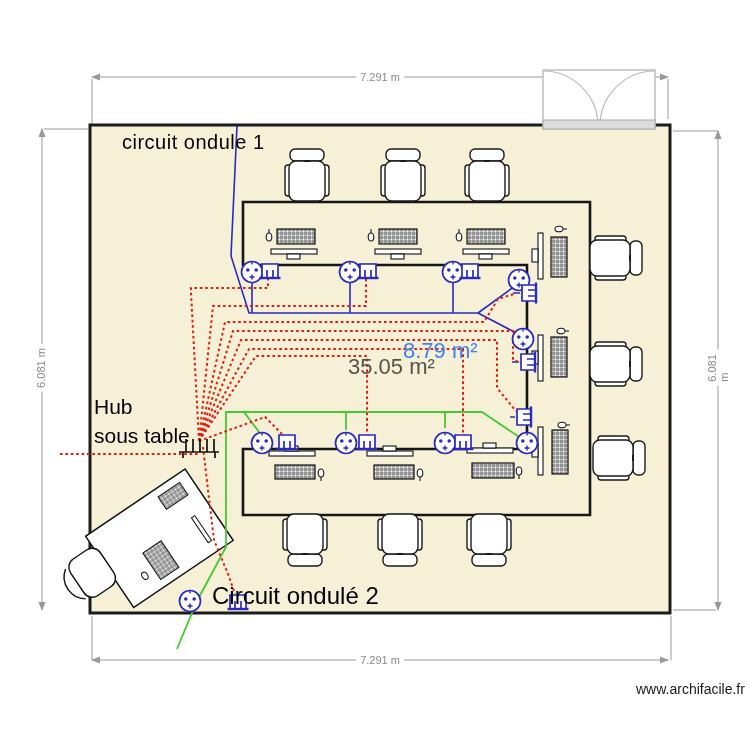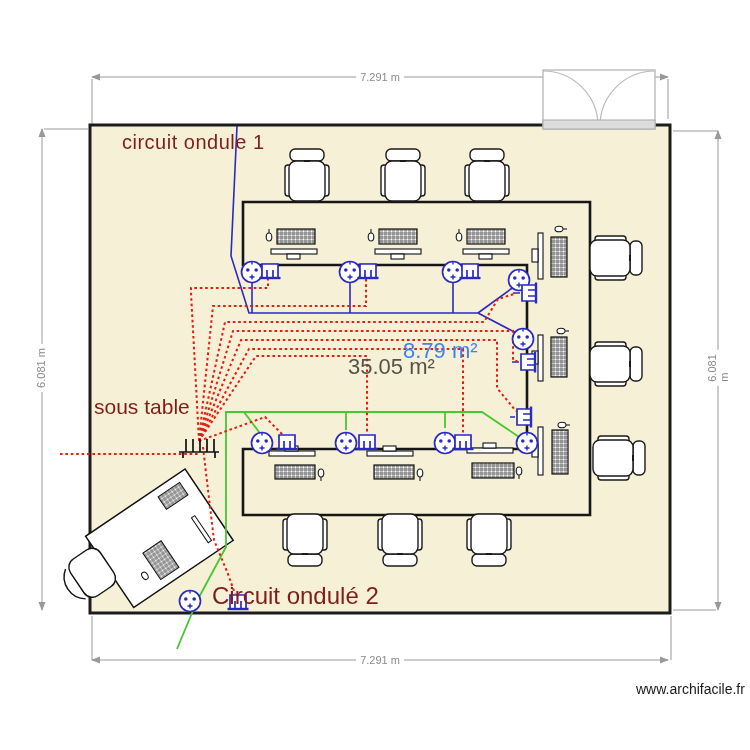--- a/index.html
+++ b/index.html
@@ -1,19 +1,19 @@
 <!DOCTYPE html>
 <html><head>
 <meta charset="utf-8">
 <style>
   html,body{margin:0;padding:0;background:#fff;}
   #canvas{position:relative;width:750px;height:750px;background:#fff;overflow:hidden;
           font-family:"Liberation Sans",sans-serif;}
   #planSvg{position:absolute;left:0;top:0;}
-  .lbl{position:absolute;white-space:nowrap;color:#7f1d1d;}
+  .lbl{position:absolute;white-space:nowrap;color:#000000;}
   .lbl-circuit1{left:122px;top:131px;font-size:20px;letter-spacing:.5px;}
   .lbl-hub{left:94px;top:392px;font-size:21px;line-height:29px;}
   .lbl-circuit2{left:212px;top:582px;font-size:24px;}
   .lbl-area-main{left:348px;top:354px;font-size:22px;color:#55524a;}
   .lbl-area-inner{left:403px;top:338px;font-size:22px;color:#3b82f6;}
   .dim{position:absolute;font-size:11px;color:#8a8a8a;background:#fff;padding:0 4px;}
   .dim-top{left:380px;top:77px;transform:translate(-50%,-50%);}
   .dim-bottom{left:380px;top:660px;transform:translate(-50%,-50%);}
   .dim-left{left:41px;top:368px;transform:translate(-50%,-50%) rotate(-90deg);}
   .dim-right{left:718px;top:368px;transform:translate(-50%,-50%) rotate(-90deg);}
@@ -199,20 +199,21 @@
   <use href="#sockG" transform="translate(528,362) rotate(-90)"></use>
   <use href="#sockG" transform="translate(524,417) rotate(-90)"></use>
   <use href="#sockG" transform="translate(287,442)"></use>
   <use href="#sockG" transform="translate(367,442)"></use>
   <use href="#sockG" transform="translate(463,442)"></use>
   <use href="#sockG" transform="translate(238,602)"></use>
 </svg>
 
   <div class="lbl lbl-circuit1">circuit  ondule 1</div>
   <div class="lbl lbl-hub">
+    <div>Hub</div>
     <div>sous table</div>
   </div>
   <div class="lbl lbl-circuit2">Circuit ondulé 2</div>
   <div class="lbl lbl-area-main">35.05 m²</div>
   <div class="lbl lbl-area-inner">8.79 m²</div>
 
   <div class="dim dim-top">7.291 m</div>
   <div class="dim dim-bottom">7.291 m</div>
   <div class="dim dim-left">6.081 m</div>
   <div class="dim dim-right">6.081 m</div>

